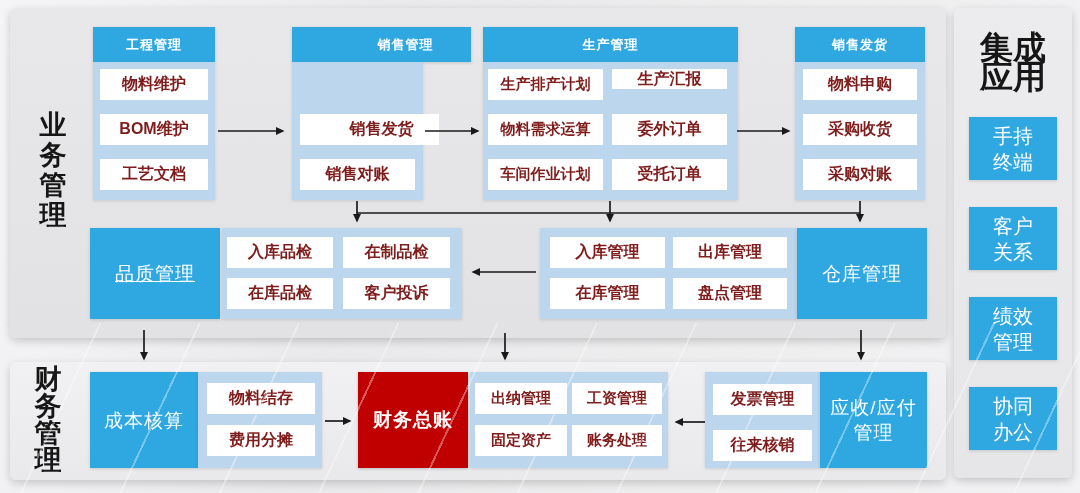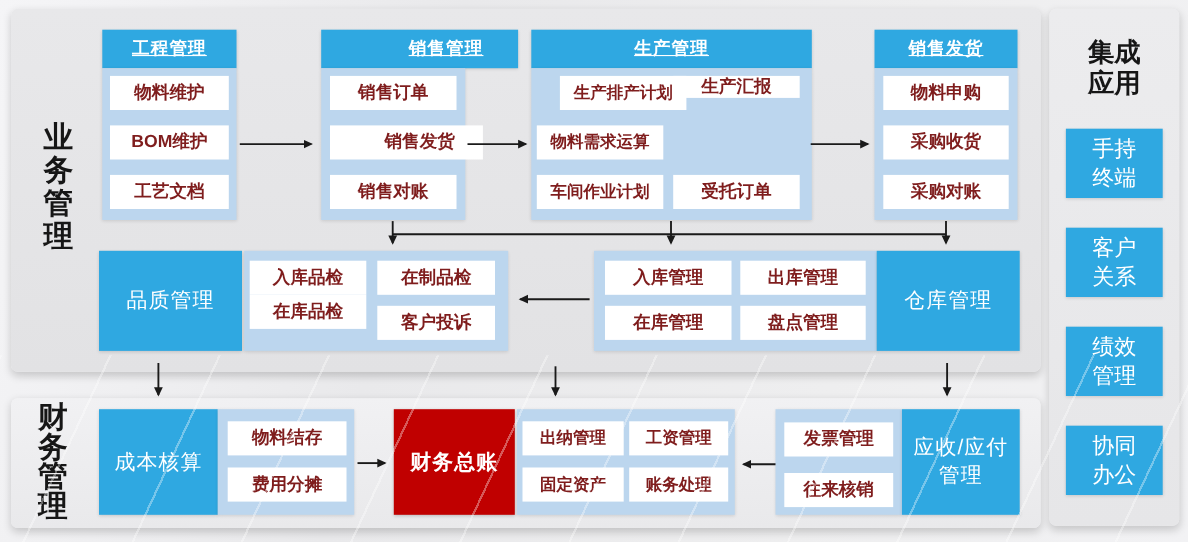--- a/index.html
+++ b/index.html
@@ -22,44 +22,43 @@
     box-shadow:0 3px 8px rgba(0,0,0,.18);
   }
   .big-panel.finance{background:linear-gradient(180deg,#f1f1f3 0%,#e9e9eb 100%);}
   .big-panel.side{background:linear-gradient(180deg,#ececee 0%,#e6e6e8 100%);}
   .v-label{
     position:absolute;width:30px;font-size:27px;line-height:30px;font-weight:bold;
     color:#161616;word-break:break-all;text-align:center;
   }
   .hd{
     position:absolute;display:flex;align-items:center;justify-content:center;
-    background:#2FA8E1;color:#fff;font-size:16px;font-weight:600;letter-spacing:1px;
+    background:#2FA8E1;color:#fff;font-size:13px;font-weight:600;letter-spacing:1px;
     box-shadow:0 1px 3px rgba(0,0,0,.15);
-    text-decoration:underline;
   }
   .lp{position:absolute;background:#BCD6EE;box-shadow:0 1px 3px rgba(0,0,0,.12);}
   .wb{
     position:absolute;display:flex;align-items:center;justify-content:center;
     background:#ffffff;color:#7f1d1d;font-size:16px;font-weight:600;
     white-space:nowrap;
   }
   .bb{
     position:absolute;display:flex;align-items:center;justify-content:center;
     background:#2FA8E1;color:#fff;font-size:19px;font-weight:500;letter-spacing:1px;
     text-align:center;line-height:25px;white-space:pre-line;
     box-shadow:0 1px 3px rgba(0,0,0,.15);
   }
   .rb{
     position:absolute;display:flex;align-items:center;justify-content:center;
     background:#C00000;color:#fff;font-size:19px;font-weight:700;letter-spacing:1px;
     box-shadow:0 1px 3px rgba(0,0,0,.2);
   }
   .side-title{
     position:absolute;left:954px;width:118px;text-align:center;
-    font-size:24px;line-height:29px;font-weight:bold;color:#161616;white-space:pre-line;
+    font-size:33px;line-height:29px;font-weight:bold;color:#161616;white-space:pre-line;
   }
   .side-item{
     position:absolute;left:969px;width:88px;height:63px;
     display:flex;align-items:center;justify-content:center;
     background:#2FA8E1;color:#fff;font-size:20px;font-weight:500;line-height:26px;
     text-align:center;white-space:pre-line;box-shadow:0 1px 3px rgba(0,0,0,.15);
   }
   svg.arrows{position:absolute;left:0;top:0;pointer-events:none;}
 </style>
 </head>
@@ -75,43 +74,43 @@
   <div class="v-label" style="left:33px;top:366px;line-height:27px;">财务管理</div>
 
   <div class="hd" style="left:93px;top:27px;width:122px;height:35px;">工程管理</div>
   <div class="lp" style="left:93px;top:62px;width:122px;height:138px;"></div>
   <div class="wb" style="left:100px;top:69px;width:108px;height:31px;">物料维护</div>
   <div class="wb" style="left:100px;top:114px;width:108px;height:31px;">BOM维护</div>
   <div class="wb" style="left:100px;top:159px;width:108px;height:31px;">工艺文档</div>
 
   <div class="hd" style="left:292px;top:27px;width:131px;height:35px;padding-left:48px;">销售管理</div>
   <div class="lp" style="left:292px;top:62px;width:131px;height:138px;"></div>
-  <div class="wb" style="left:300px;top:69px;width:115px;height:31px;">销售订单</div>
   <div class="wb" style="left:300px;top:114px;width:115px;height:31px;padding-left:24px;">销售发货</div>
   <div class="wb" style="left:300px;top:159px;width:115px;height:31px;">销售对账</div>
 
   <div class="hd" style="left:483px;top:27px;width:255px;height:35px;">生产管理</div>
   <div class="lp" style="left:483px;top:62px;width:255px;height:138px;"></div>
-  <div class="wb" style="left:509px;top:69px;width:115px;height:31px;font-size:15px;">生产排产计划</div>
+  <div class="wb" style="left:488px;top:69px;width:115px;height:31px;font-size:15px;">生产排产计划</div>
   <div class="wb" style="left:488px;top:114px;width:115px;height:31px;font-size:15px;">物料需求运算</div>
   <div class="wb" style="left:488px;top:159px;width:115px;height:31px;font-size:15px;">车间作业计划</div>
   <div class="wb" style="left:612px;top:69px;width:115px;height:20px;">生产汇报</div>
+  <div class="wb" style="left:612px;top:114px;width:115px;height:31px;">委外订单</div>
   <div class="wb" style="left:612px;top:159px;width:115px;height:31px;">受托订单</div>
 
   <div class="hd" style="left:795px;top:27px;width:130px;height:35px;">销售发货</div>
   <div class="lp" style="left:795px;top:62px;width:130px;height:138px;"></div>
   <div class="wb" style="left:803px;top:69px;width:114px;height:31px;">物料申购</div>
   <div class="wb" style="left:803px;top:114px;width:114px;height:31px;">采购收货</div>
   <div class="wb" style="left:803px;top:159px;width:114px;height:31px;">采购对账</div>
 
-  <div class="bb" style="left:90px;top:228px;width:130px;height:91px;">品质管理</div>
+  <div class="bb" style="left:90px;top:228px;width:130px;height:91px;text-decoration:underline;">品质管理</div>
   <div class="lp" style="left:222px;top:228px;width:240px;height:91px;"></div>
   <div class="wb" style="left:227px;top:237px;width:106px;height:31px;">入库品检</div>
   <div class="wb" style="left:343px;top:237px;width:107px;height:31px;">在制品检</div>
-  <div class="wb" style="left:227px;top:268px;width:106px;height:31px;">在库品检</div>
+  <div class="wb" style="left:227px;top:278px;width:106px;height:31px;">在库品检</div>
   <div class="wb" style="left:343px;top:278px;width:107px;height:31px;">客户投诉</div>
 
   <div class="lp" style="left:540px;top:228px;width:257px;height:91px;"></div>
   <div class="wb" style="left:550px;top:237px;width:115px;height:31px;">入库管理</div>
   <div class="wb" style="left:673px;top:237px;width:114px;height:31px;">出库管理</div>
   <div class="wb" style="left:550px;top:278px;width:115px;height:31px;">在库管理</div>
   <div class="wb" style="left:673px;top:278px;width:114px;height:31px;">盘点管理</div>
   <div class="bb" style="left:797px;top:228px;width:130px;height:91px;">仓库管理</div>
 
   <div class="bb" style="left:90px;top:372px;width:108px;height:96px;">成本核算</div>

